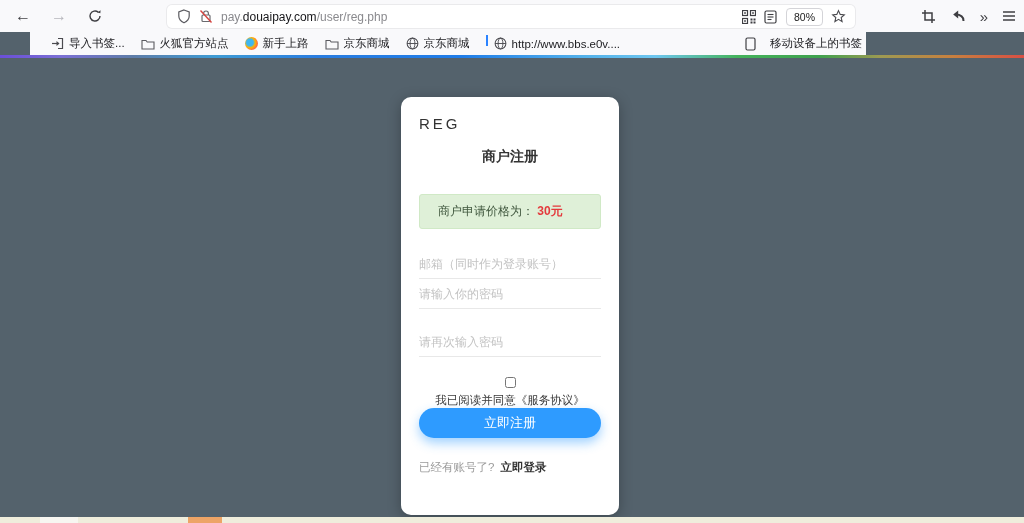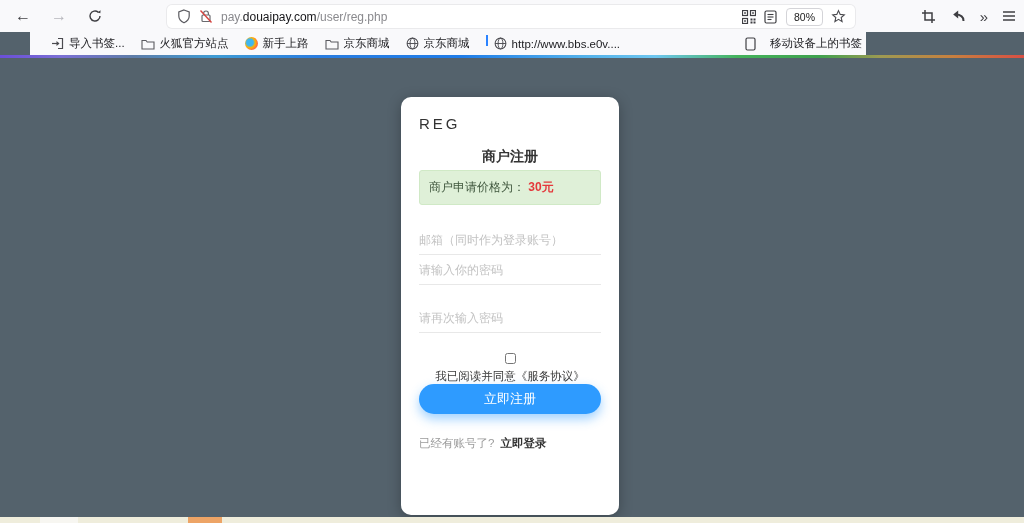--- a/index.html
+++ b/index.html
@@ -31,21 +31,21 @@
 
   
   .gradient-bar { position:absolute; top:55px; left:0; width:1024px; height:3px;
     background:linear-gradient(to right,#6b4fd8 0%,#7a6fd4 6%,#5e7da8 13%,#3f9bd4 21%,#2a7de0 31%,#1f7ce8 45%,#53b1ea 57%,#6ec6ef 64%,#45b35c 72%,#3fa14e 80%,#9e9a52 86%,#c8803f 93%,#d94f44 100%); }
   .page { position:absolute; top:58px; left:0; width:1024px; height:342px; background:#54626c; }
 
   
   .card { position:absolute; left:401px; top:39px; width:218px; height:418px; background:#ffffff; border-radius:10px; box-shadow:0 3px 14px rgba(0,0,0,0.28); padding:18px 18px 0 18px; }
   .brand { font-size:15px; color:#333; letter-spacing:3px; }
   .card-title { text-align:center; font-size:14px; font-weight:bold; color:#333; margin-top:16px; }
-  .notice { margin-top:4px; background:#dff0d8; border:1px solid #d0e9c6; border-radius:3px; padding:8px 9px; font-size:12px; color:#41583f; }
+  .notice { margin-top:28px; background:#dff0d8; border:1px solid #d0e9c6; border-radius:3px; padding:8px 18px; font-size:12px; color:#41583f; }
   .notice .price { color:#e4393c; font-weight:bold; }
   .field { margin-top:0; }
   .inp { width:100%; border:none; border-bottom:1px solid #e8e8e8; height:30px; font-size:12px; color:#333; outline:none; background:transparent; font-family:inherit; }
   .inp::placeholder { color:#c3c3c3; }
   .field-email { margin-top:20px; }
   .verify-row { display:flex; align-items:stretch; border-bottom:1px solid #e8e8e8; }
   .verify-row .inp { border-bottom:none; flex:1; }
   .code-btn { flex:0 0 auto; background:#f3f3f3; border:1px solid #cfcfcf; border-radius:2px; color:#5a5a5a; font-size:11px; padding:0 7px; height:28px; margin:1px 0; cursor:pointer; font-family:inherit; }
   .field-pass2 { margin-top:18px; }
   .agree-row { margin-top:20px; display:flex; align-items:center; gap:5px; font-size:11.5px; color:#3a3a3a;flex-direction:column; }

